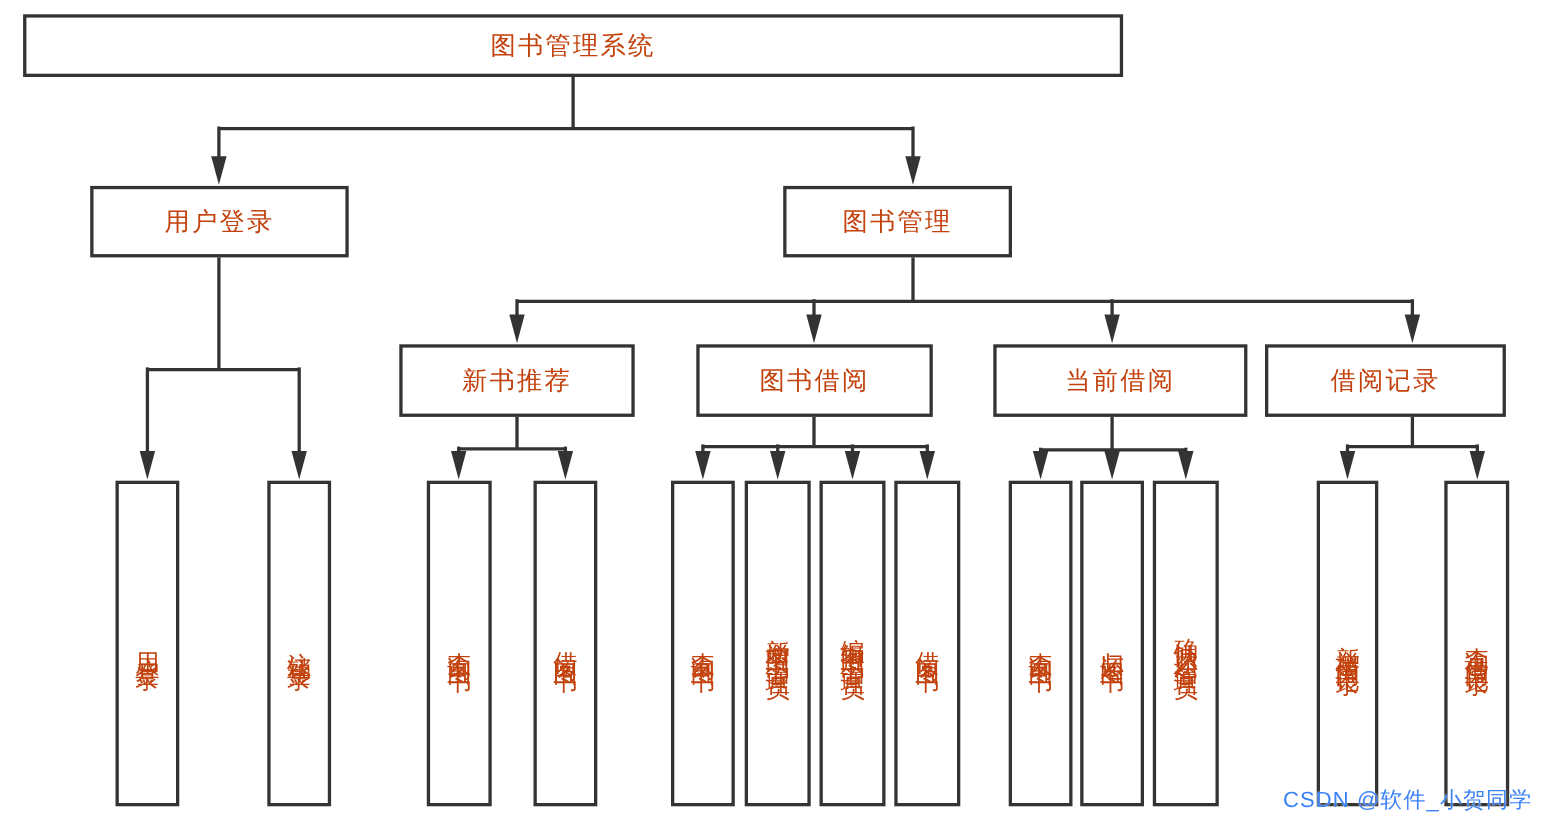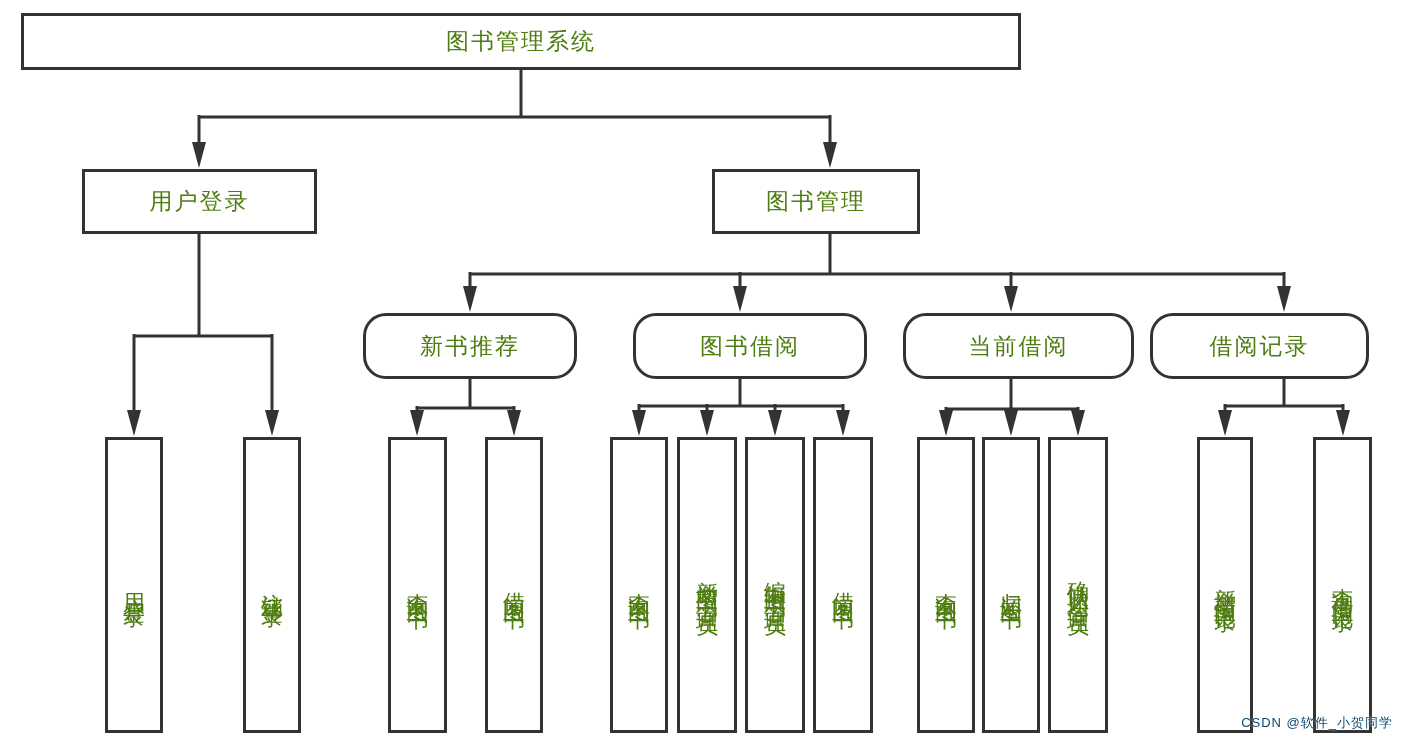--- a/index.html
+++ b/index.html
@@ -22,46 +22,46 @@
     height: 747px;
   }
   .box {
     position: absolute;
     box-sizing: border-box;
     border: 3px solid #333333;
     background: #ffffff;
     display: flex;
     align-items: center;
     justify-content: center;
-    color: #4d7c0f;
+    color: #c2410c;
     text-align: center;
   }
   .box.root {
     left: 21px; top: 13px; width: 1000px; height: 57px;
     font-size: 23px; letter-spacing: 2px;
   }
   .box.mid {
     font-size: 23px; letter-spacing: 2px;
   }
   .box.l2 { top: 169px; height: 65px; }
-  .box.l3 { top: 313px; height: 66px; border-radius: 23px; }
+  .box.l3 { top: 313px; height: 66px; }
   .box.leaf {
     top: 437px; height: 296px;
     writing-mode: vertical-rl;
     text-orientation: upright;
     font-size: 22px;
     letter-spacing: 5px;
     line-height: 1;
   }
   .watermark {
     position: absolute;
     top: 714px;
     right: 12px;
-    font-size: 13px;
-    color: #0c4a6e;
+    font-size: 20px;
+    color: #3b82f6;
     letter-spacing: 1px;
     white-space: nowrap;
     text-shadow: 0 0 2px #ffffff;
     margin-left: 22px;
   }
 </style>
 </head>
 <body>
 
 <div class="canvas">
@@ -134,21 +134,21 @@
       <polygon points="1336,410 1350,410 1343,436"></polygon>
     </g>
   </svg>
 
   <div class="box root">图书管理系统</div>
 
   <div class="box mid l2" style="left:82px; width:235px;">用户登录</div>
   <div class="box mid l2" style="left:712px; width:208px;">图书管理</div>
 
   <div class="box mid l3" style="left:363px; width:214px;">新书推荐</div>
-  <div class="box mid l3" style="left:633px; width:234px;">图书借阅</div>
+  <div class="box mid l3" style="left:633px; width:215px;">图书借阅</div>
   <div class="box mid l3" style="left:903px; width:231px;">当前借阅</div>
   <div class="box mid l3" style="left:1150px; width:219px;">借阅记录</div>
 
   <div class="box leaf" style="left:105px; width:58px;">用户登录</div>
   <div class="box leaf" style="left:243px; width:58px;">注销登录</div>
 
   <div class="box leaf" style="left:388px; width:59px;">查询图书</div>
   <div class="box leaf" style="left:485px; width:58px;">借阅图书</div>
 
   <div class="box leaf" style="left:610px; width:58px;">查询图书</div>

